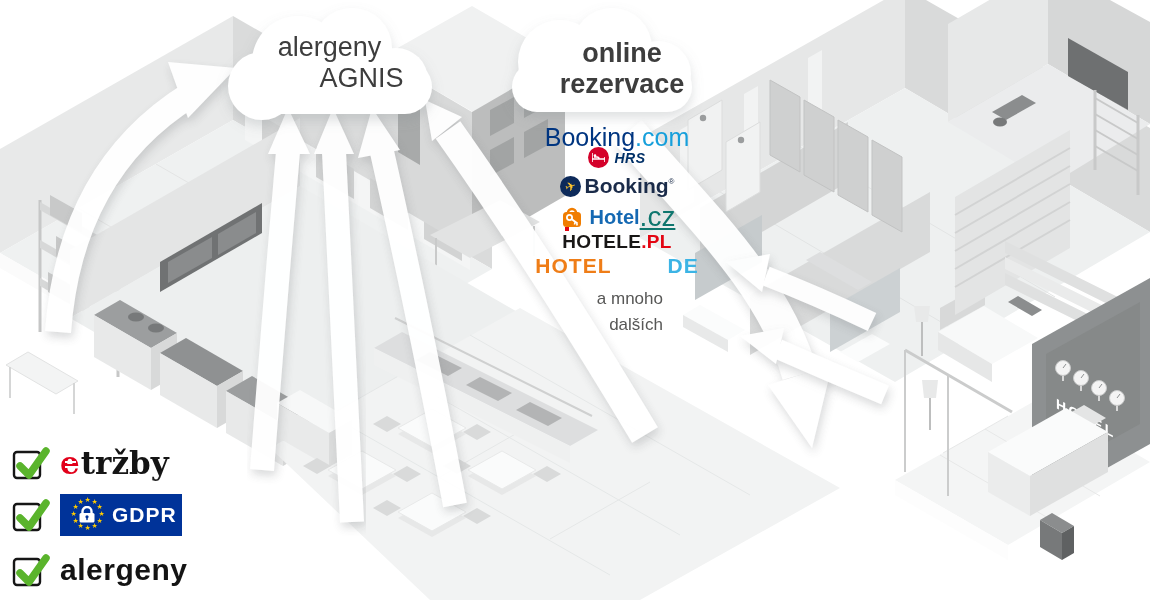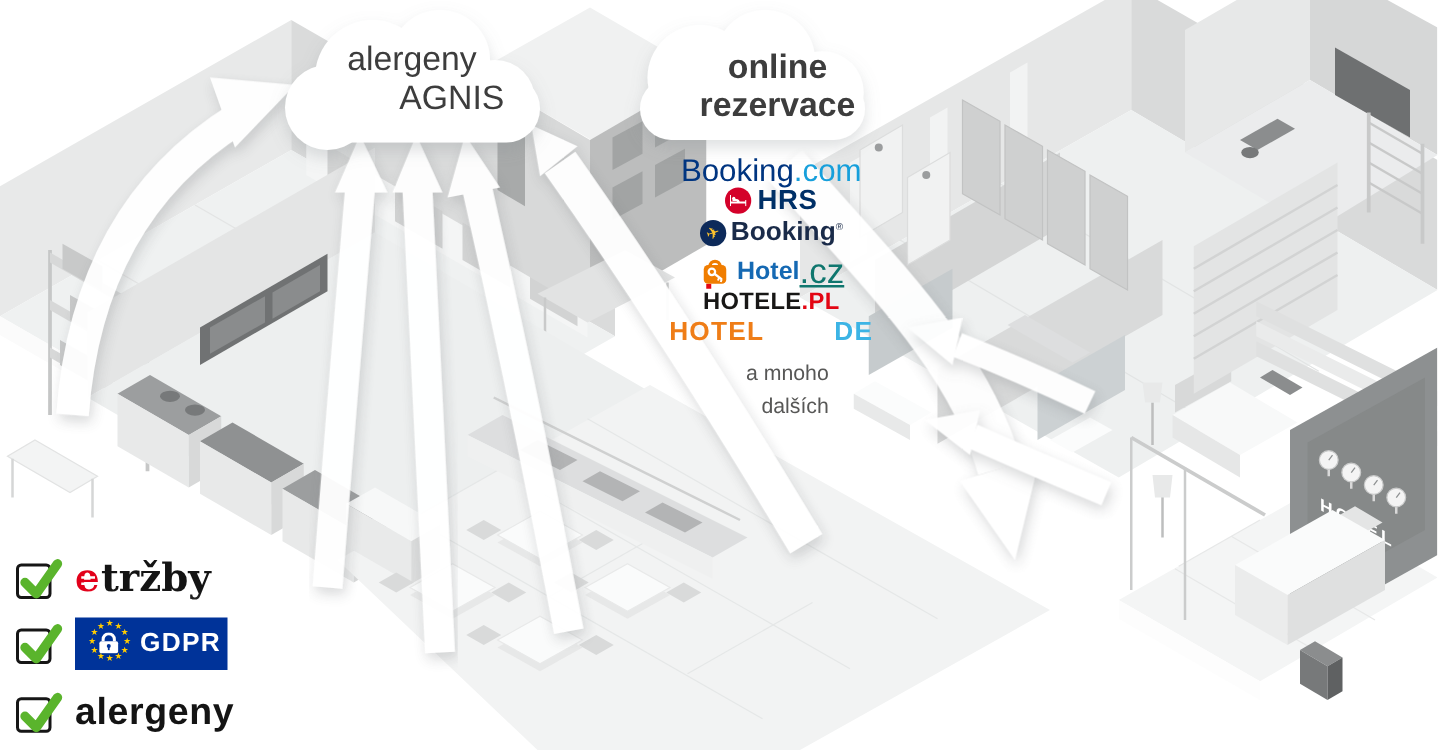--- a/index.html
+++ b/index.html
@@ -12,21 +12,21 @@
   #ct-reports{left:252px;top:32px;width:185px;}
   #ct-reports .l1{padding-right:30px;}
   #ct-reports .l2{padding-left:34px;}
   #ct-online{left:532px;top:38px;width:180px;font-weight:bold;}
 
   
   .ota-row{position:absolute;left:502px;width:230px;display:flex;align-items:center;justify-content:center;white-space:nowrap;}
   .bk{font-size:25px;font-weight:normal;color:#003580;}
   .bk .sfx{color:#169fdb;}
   .hrs-icon{width:21px;height:21px;border-radius:50%;background:#d4012a;display:flex;align-items:center;justify-content:center;margin-right:5px;flex:none;}
-  .hrs-text{font-size:22px;font-weight:bold;color:#003067;letter-spacing:.5px;}
+  .hrs-text{font-size:14px;font-style:italic;font-weight:bold;color:#003067;letter-spacing:.5px;}
   .exp-icon{width:21px;height:21px;border-radius:50%;background:#0d2a5a;display:flex;align-items:center;justify-content:center;margin-right:4px;flex:none;}
   .exp-plane{color:#fdc32c;font-size:13px;transform:rotate(-18deg);line-height:1;}
   .exp-text{font-size:21px;font-weight:bold;color:#1a2b49;}
   .exp-reg{font-size:8px;color:#1a2b49;align-self:flex-start;margin-top:3px;}
   .hcz-icon{margin-right:5px;flex:none;display:flex;}
   .hcz1{font-size:20px;font-weight:bold;color:#1569b3;}
   .hcz2{font-size:28px;color:#0f766e;text-decoration:underline;}
   .hpl{font-size:19px;font-weight:900;color:#181716;letter-spacing:.3px;position:relative;}
   .hpl-dot{position:absolute;width:4px;height:4px;background:#e30613;left:3px;top:-4px;}
   .hpl .sfx{color:#e30613;}

